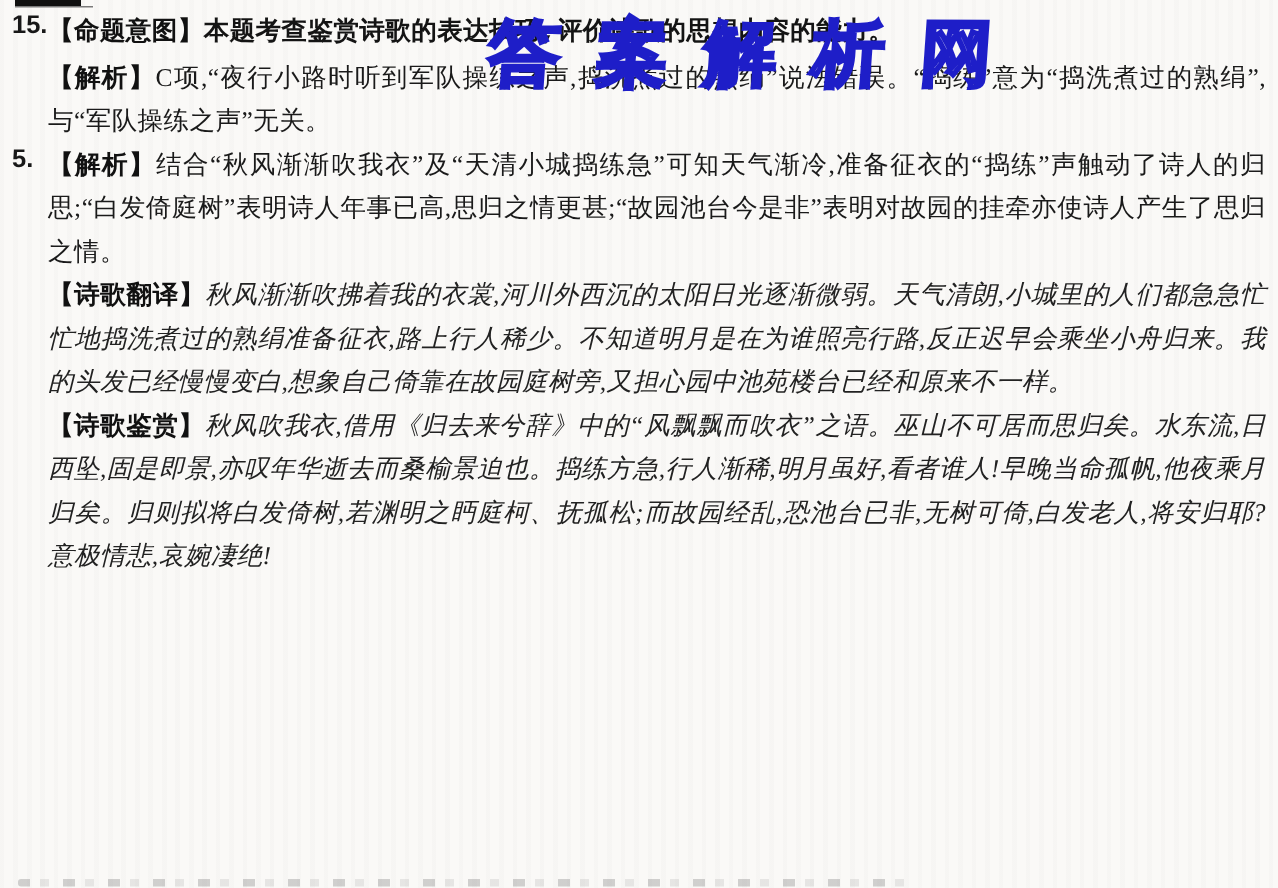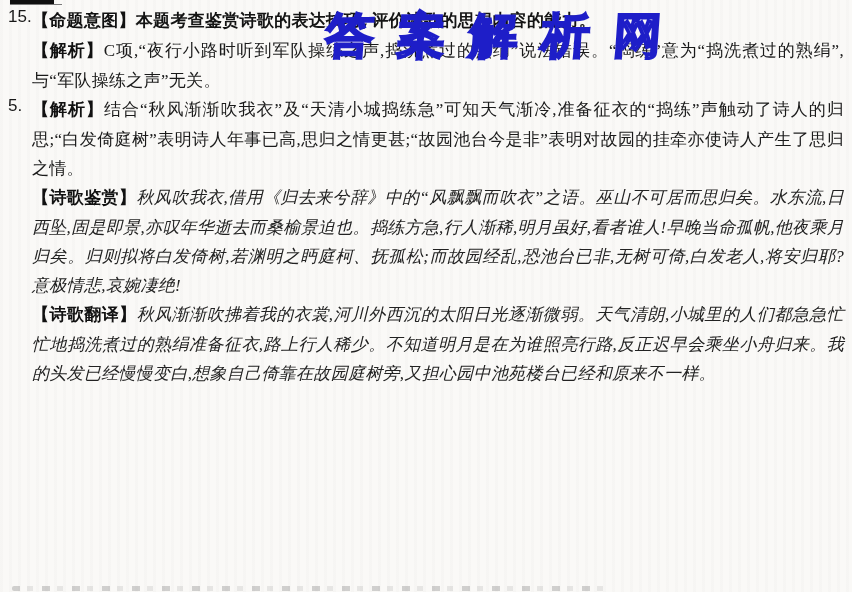--- a/index.html
+++ b/index.html
@@ -21,34 +21,34 @@
     position: relative;
     padding: 6px 8px 0 8px;
     z-index: 1;
   }
   .question { position: relative; padding-left: 24px; }
   .qnum {
     position: absolute;
     left: 0;
     top: 1px;
     font-size: 17px;
-    font-weight: normal;
+    font-weight: bold;
     font-family: "Liberation Sans", sans-serif;
     color: #181818;
   }
   p.para {
     font-size: 17px;
     line-height: 29px;
     color: #1a1a1a;
     text-align: justify;
     letter-spacing: 0.3px;
   }
   .label {
     font-weight: bold;
-    font-family: Liberation Mono, monospace;
+    font-family: Liberation Sans, sans-serif;
     color: #111;
   }
   .intent .body {
     font-weight: bold;
     font-family: Liberation Mono, monospace;
     color: #141414;
   }
   .kai .body {
     font-style: italic;
     color: #222;
@@ -105,22 +105,22 @@
 
     <div class="question">
       <span class="qnum">15.</span>
       <p class="para intent"><span class="label">【命题意图】</span><span class="body">本题考查鉴赏诗歌的表达技巧,评价诗歌的思想内容的能力。</span></p>
       <p class="para"><span class="label">【解析】</span><span class="body">C项,“夜行小路时听到军队操练之声,捣洗煮过的熟绢”说法错误。“捣练”意为“捣洗煮过的熟绢”,与“军队操练之声”无关。</span></p>
     </div>
 
     <div class="question">
       <span class="qnum">5.</span>
       <p class="para"><span class="label">【解析】</span><span class="body">结合“秋风渐渐吹我衣”及“天清小城捣练急”可知天气渐冷,准备征衣的“捣练”声触动了诗人的归思;“白发倚庭树”表明诗人年事已高,思归之情更甚;“故园池台今是非”表明对故园的挂牵亦使诗人产生了思归之情。</span></p>
+      <p class="para kai"><span class="label">【诗歌翻译】</span><span class="body">秋风渐渐吹拂着我的衣裳,河川外西沉的太阳日光逐渐微弱。天气清朗,小城里的人们都急急忙忙地捣洗煮过的熟绢准备征衣,路上行人稀少。不知道明月是在为谁照亮行路,反正迟早会乘坐小舟归来。我的头发已经慢慢变白,想象自己倚靠在故园庭树旁,又担心园中池苑楼台已经和原来不一样。</span></p>
       <p class="para kai"><span class="label">【诗歌鉴赏】</span><span class="body">秋风吹我衣,借用《归去来兮辞》中的“风飘飘而吹衣”之语。巫山不可居而思归矣。水东流,日西坠,固是即景,亦叹年华逝去而桑榆景迫也。捣练方急,行人渐稀,明月虽好,看者谁人!早晚当命孤帆,他夜乘月归矣。归则拟将白发倚树,若渊明之眄庭柯、抚孤松;而故园经乱,恐池台已非,无树可倚,白发老人,将安归耶?意极情悲,哀婉凄绝!</span></p>
-      <p class="para kai"><span class="label">【诗歌翻译】</span><span class="body">秋风渐渐吹拂着我的衣裳,河川外西沉的太阳日光逐渐微弱。天气清朗,小城里的人们都急急忙忙地捣洗煮过的熟绢准备征衣,路上行人稀少。不知道明月是在为谁照亮行路,反正迟早会乘坐小舟归来。我的头发已经慢慢变白,想象自己倚靠在故园庭树旁,又担心园中池苑楼台已经和原来不一样。</span></p>
     </div>
 
   </div>
 
   <svg class="watermark" width="390" height="68" viewBox="0 0 390 68">
     <text x="6" y="50" transform="skewX(-4)" style="font-family:'Liberation Sans',sans-serif; font-size:48px; font-weight:bold; letter-spacing:24px; fill:none; stroke-width:2.2px;" stroke="#1e1ec8">答案解析网</text>
   </svg>
 
   <div class="bottom-fragment"></div>
 

